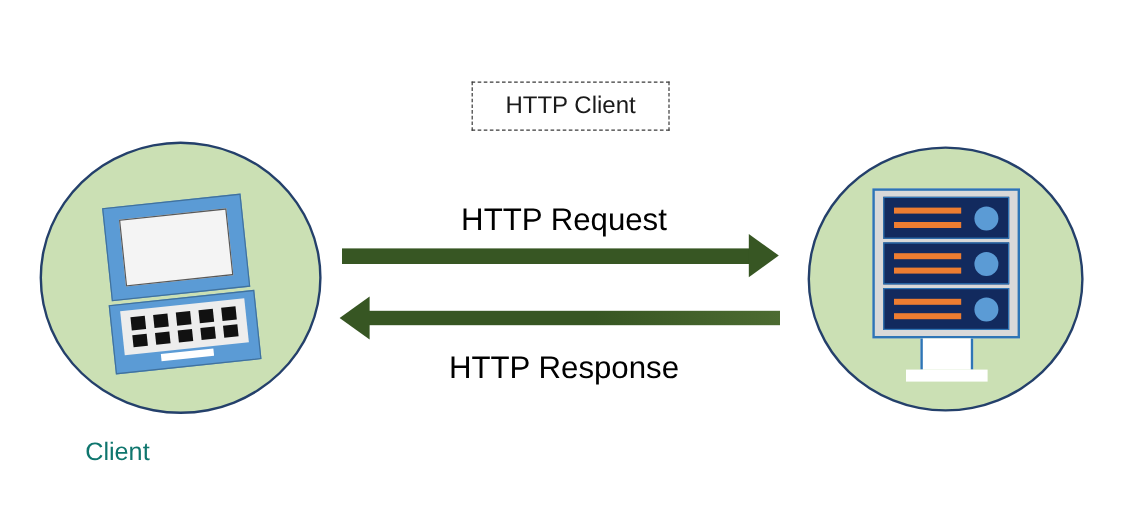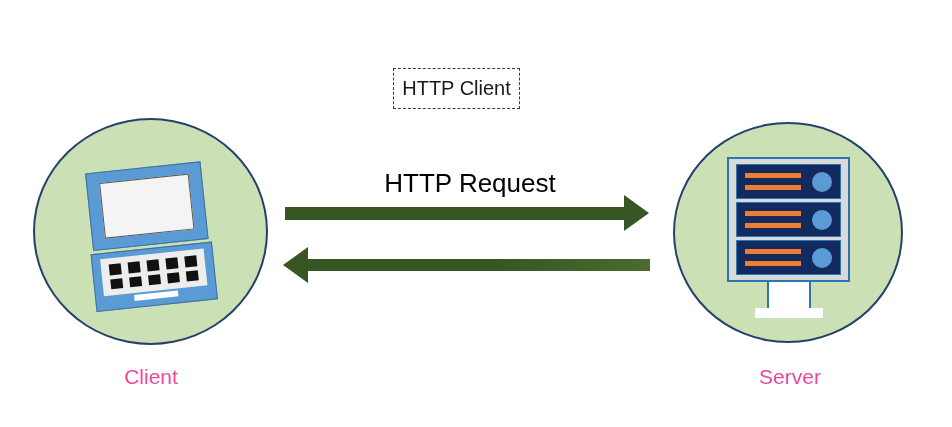--- a/index.html
+++ b/index.html
@@ -4,21 +4,21 @@
 <style>
   html,body { margin:0; padding:0; background:#ffffff; }
   body { font-family:"Liberation Sans", sans-serif; }
   .stage {
     position:relative; width:952px; height:427px; background:#ffffff;
     overflow:hidden; margin:0 auto;
   }
 
   
   .title-box {
-    position:absolute; left:393px; top:68px; width:127px; height:41px;
+    position:absolute; left:393px; top:68px; width:165px; height:41px;
     border:1px dashed #3a3a3a; background:#ffffff; box-sizing:border-box;
     display:flex; align-items:center; justify-content:center;
     font-size:20px; color:#1a1a1a;
   }
 
   
   .node-circle {
     position:absolute; border-radius:50%;
     background:#cbe0b4; border:2px solid #24406b; box-sizing:border-box;
   }
@@ -101,22 +101,22 @@
   }
 
   
   .flow-label {
     position:absolute; width:280px; text-align:center;
     font-size:26px; color:#000000;
   }
   .request-label  { left:330px; top:168px; }
   .response-label { left:330px; top:291px; }
   .node-label {
-    position:absolute; width:160px; text-align:center;
-    font-size:21px; color:#ec4899;
+    position:absolute; width:160px; 
+    font-size:21px; color:#0f766e;
   }
   .client-label { left:71px;  top:365px; }
   .server-label { left:710px; top:365px; }
 </style>
 </head>
 <body>
 
 <div class="stage">
 
   <div class="title-box">
@@ -167,26 +167,26 @@
         <div class="unit-bars">
           <div class="bar"></div>
           <div class="bar"></div>
         </div>
         <div class="unit-led"></div>
       </div>
     </div>
     <div class="server-pedestal"></div>
     <div class="server-base"></div>
   </div>
-  <div class="node-label server-label">Server</div>
 
   <div class="flow-label request-label">HTTP Request</div>
   <div class="arrow arrow-request">
     <div class="shaft"></div>
     <div class="head"></div>
   </div>
 
   <div class="arrow arrow-response">
     <div class="head"></div>
     <div class="shaft"></div>
   </div>
+  <div class="flow-label response-label">HTTP Response</div>
 
 </div>
 
 </body></html>

